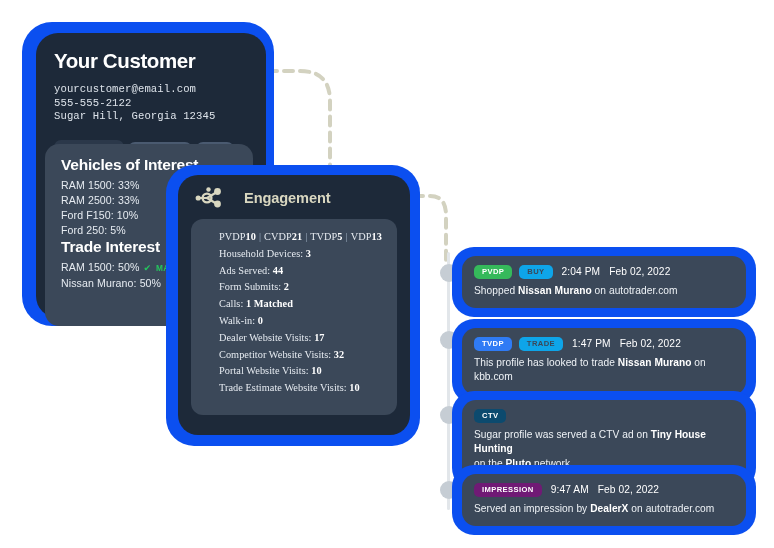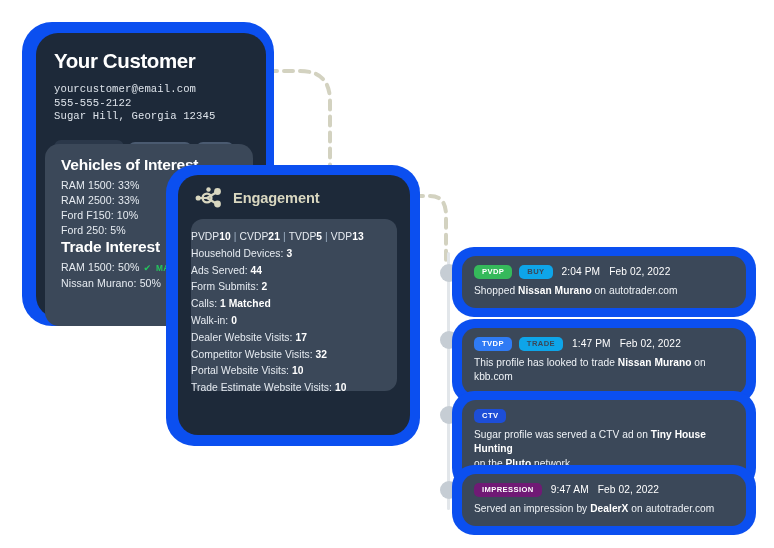--- a/index.html
+++ b/index.html
@@ -138,36 +138,37 @@
     height: 260px;
     background: #1d2939;
     border-radius: 20px;
     box-sizing: border-box;
     padding: 12px 13px;
     overflow: hidden;
   }
   #engagement-head {
     display: flex;
     align-items: center;
-    gap: 9px;
+    gap: 20px;
     padding-left: 3px;
     margin-bottom: 10px;
   }
   #engagement-title {
     color: #d9d7c0;
     font-size: 14.6px;
     font-weight: bold;
     letter-spacing: -0.1px;
   }
   #engagement-list {
     background: #3b4859;
     border-radius: 12px;
-    padding: 10px 12px 10px 0;
-    box-sizing: border-box;
-    height: 172px;
+    padding: 10px 12px 10px 28px;
+    box-sizing: border-box;
+    height: 196px;
+    font-family: Liberation Serif, serif;
   }
   .eng-row {
     color: #e6ebf1;
     font-size: 10.3px;
     line-height: 16.8px;
     letter-spacing: 0.05px;
     white-space: nowrap;
   }
   .eng-row b { color: #ffffff; font-weight: bold; }
   .eng-sep { color: #9fb0c4; padding: 0 3px; }
@@ -217,21 +218,21 @@
     font-weight: bold;
     letter-spacing: 0.4px;
     padding: 3px 8px;
     border-radius: 5px;
     color: #ffffff;
     white-space: nowrap;
     line-height: 1;
   }
   .badge.pvdp { background: #35b95b; }
   .badge.tvdp { background: #2f7bf5; }
-  .badge.ctv  { background: #1d4ed8; }
+  .badge.ctv  { background: #0c4a6e; }
   .badge.impression { background: #701a75; color: #ffffff; }
   .badge.buy, .badge.trade {
     background: #0ea5e9;
     color: #3b4859;
   }
   .tl-time {
     color: #ffffff;
     font-size: 10.2px;
     letter-spacing: 0.1px;
     white-space: nowrap;

